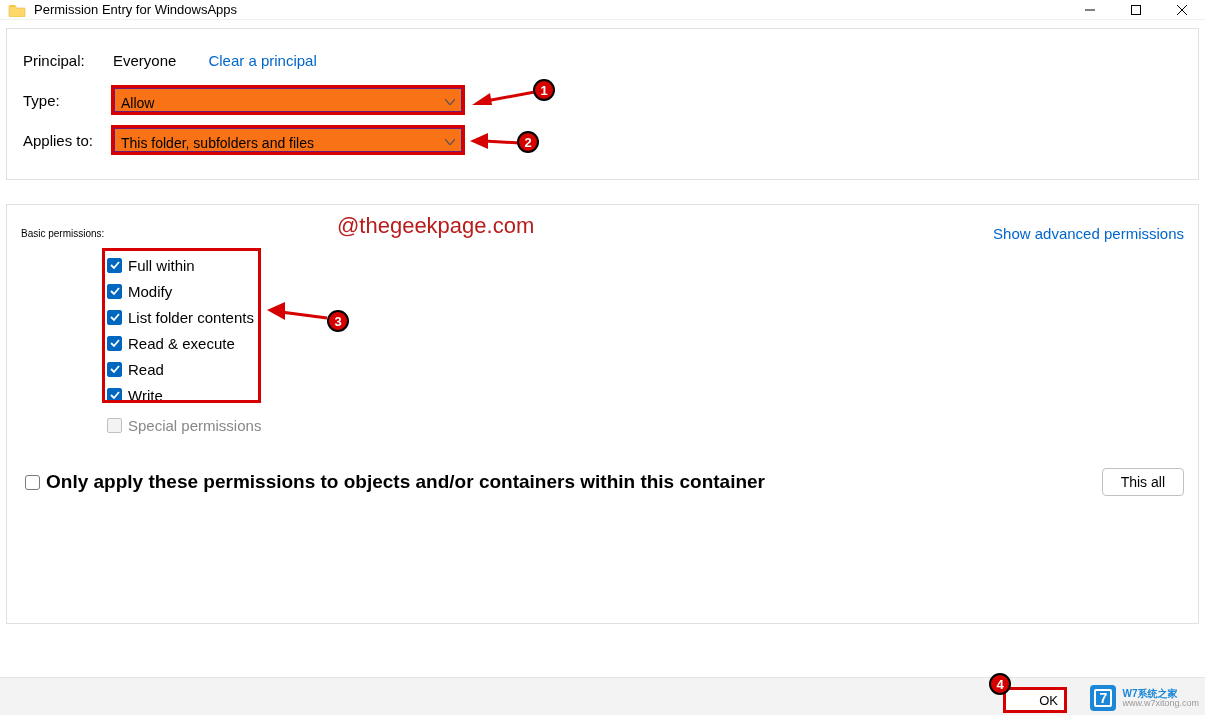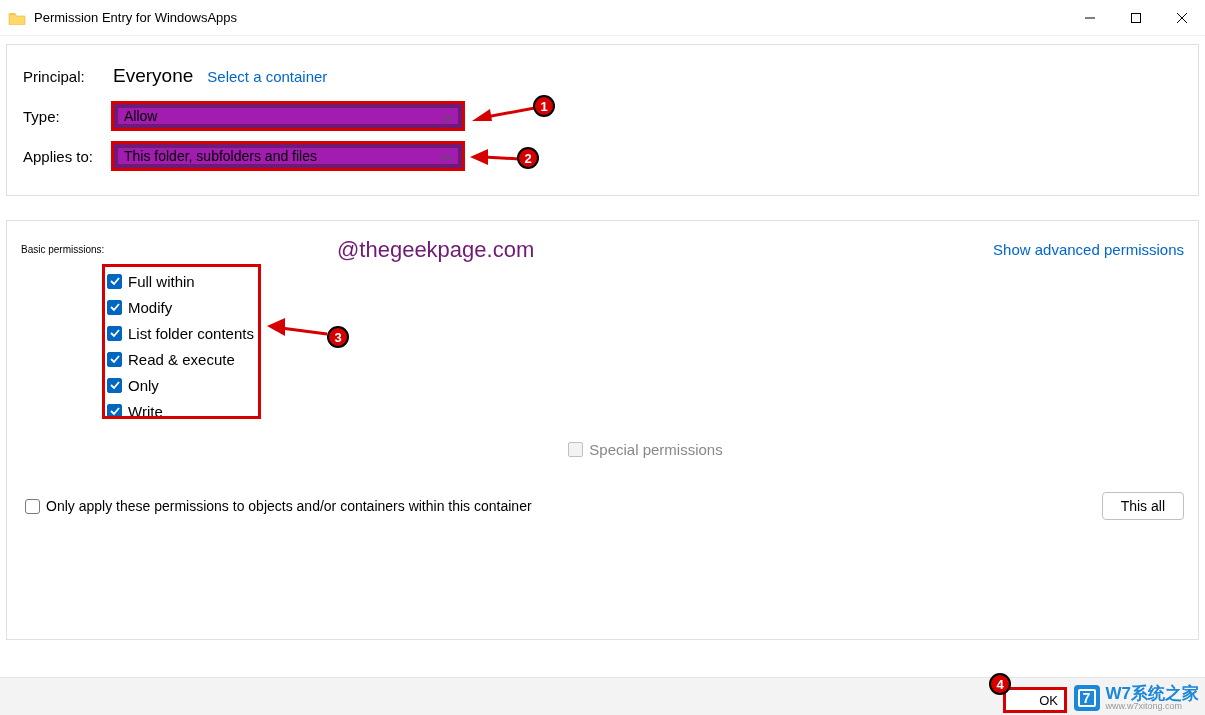--- a/index.html
+++ b/index.html
@@ -1,36 +1,36 @@
 <!DOCTYPE html>
 <html><head>
 <meta charset="utf-8">
 <style>
   * { box-sizing: border-box; font-family: "Segoe UI", Tahoma, sans-serif; }
   html, body { margin:0; padding:0; background:#fff; }
   .window { width:1205px; height:715px; position:relative; background:#fff; }
 
   
-  .titlebar { height:36px; display:flex; align-items:center; padding:0 0 0 8px; border-bottom:1px solid #f0f0f0;}
+  .titlebar { height:20px; display:flex; align-items:center; padding:0 0 0 8px; border-bottom:1px solid #f0f0f0;}
   .titlebar .folder-icon { width:18px; height:14px; margin-right:8px; }
   .titlebar .title { font-size:13px; color:#000; }
   .win-controls { margin-left:auto; display:flex; }
   .win-btn { width:46px; height:36px; display:flex; align-items:center; justify-content:center; color:#333;}
   .win-btn svg { width:10px; height:10px; }
 
   
   .content { padding:8px 6px 0 6px; position:relative; }
   .pane { border:1px solid #e0e0e0; padding:16px 16px 7px 16px; margin-bottom:24px; position:relative;}
 
   .row { display:flex; align-items:center; min-height:30px; margin-bottom:10px;}
   .row-label { width:90px; font-size:15px; color:#000; }
-  .principal-value { font-size:19px; margin-right:14px;}
+  .principal-value { font-size:15px; margin-right:32px;}
   .link { color:#0066cc; font-size:15px; cursor:pointer;}
 
-  .dropdown { width:350px; height:26px; border:5px solid #701a75; padding:0 24px 0 6px; font-size:14px; color:#000; background:#a21caf; position:relative; display:flex; align-items:center;}
+  .dropdown { width:350px; height:26px; border:2px solid #701a75; padding:0 24px 0 6px; font-size:14px; color:#000; background:#f97316; position:relative; display:flex; align-items:flex-end;}
   .dropdown .chev { position:absolute; right:6px; top:50%; transform:translateY(-50%); }
   .dropdown .chev svg { width:10px; height:6px; }
   .red-outline { outline:3px solid #d60000; outline-offset:-1px;}
 
   
   .badge { width:22px; height:22px; border-radius:50%; background:#d60000; border:2px solid #000; color:#fff; font-size:13px; font-weight:bold; display:flex; align-items:center; justify-content:center; position:absolute;}
   .arrow-line { stroke:#d60000; stroke-width:3; fill:none;}
   .arrow-head { fill:#d60000;}
 
   
@@ -42,38 +42,38 @@
   .perm-box-outline { position:absolute; left:-5px; top:-4px; width:159px; height:155px; border:3px solid #d60000; pointer-events:none;}
   .perm-item { display:flex; align-items:center; height:26px; font-size:15px;}
   .chk { width:15px; height:15px; border:1px solid #7a7a7a; border-radius:2px; margin-right:6px; display:flex; align-items:center; justify-content:center; background:#fff;}
   .chk.checked { background:#0067c0; border-color:#0067c0;}
   .chk.checked svg { width:10px; height:10px; }
   .chk.disabled { background:#f3f3f3; border-color:#c0c0c0;}
   .perm-item .lbl { color:#000;}
   .perm-item.disabled .lbl { color:#888;}
 
   
-  .only-apply { display:flex; align-items:center; margin-top:30px; margin-left:4px; font-size:14px;}
+  .only-apply { display:flex; align-items:center; margin-top:30px; margin-left:4px; font-size:19px;font-weight:bold;}
   .btn { border:1px solid #c0c0c0; border-radius:4px; background:#fff; padding:5px 18px; font-size:14px; cursor:pointer;}
 
   
   .footer { position:absolute; bottom:0; left:0; right:0; height:38px; background:#f3f3f3; border-top:1px solid #e5e5e5;}
   .ok-area { position:absolute; right:140px; bottom:4px; }
   .ok-btn { border:1px solid #c0c0c0; background:#fff; width:60px; height:22px; font-size:13px; display:flex; align-items:center; justify-content:flex-end; padding-right:6px;}
   .ok-wrap { position:relative; display:inline-block;}
 
   
-  .watermark { position:absolute; left:330px; top:16px; font-size:22px; color:#701a75; letter-spacing:0px; pointer-events:none;}
+  .watermark { position:absolute; left:330px; top:8px; font-size:22px; color:#b91c1c; letter-spacing:0px; pointer-events:none;}
 
   
   .brand { position:absolute; right:6px; bottom:4px; display:flex; align-items:center; gap:6px;}
   .brand-logo { width:26px; height:26px; border-radius:4px; background:#1a87d8; display:flex; align-items:center; justify-content:center;}
   .brand-logo .seven { color:#fff; font-weight:bold; font-size:14px; border:2px solid #fff; width:18px; height:18px; display:flex; align-items:center; justify-content:center; border-radius:2px;}
   .brand-text { display:flex; flex-direction:column; line-height:1;}
-  .brand-main { font-size:17px; font-weight:bold; color:#1a87d8;}
+  .brand-main { font-size:10px; font-weight:bold; color:#1a87d8;}
   .brand-sub { font-size:9px; color:#999;}
 
   
   .overlay { position:absolute; pointer-events:none;}
 </style>
 </head>
 <body>
 
 <div class="window">
 
@@ -104,21 +104,21 @@
         </div>
     </div>
   </div>
 
   <div class="content">
 
     <div class="pane" style="padding-bottom:24px;">
       <div class="row">
         <div class="row-label">Principal:</div>
         <span class="principal-value">Everyone</span>
-        <span class="link">Select a container</span>
+        <span class="link">Clear a principal</span>
       </div>
 
       <div class="row" style="margin-top:6px; position:relative;">
         <div class="row-label">Type:</div>
         <div class="dropdown red-outline">
           <span>Allow</span>
           <span class="chev"><svg viewBox="0 0 10 6">
                 <path d="M0 0 L5 6 L10 0" fill="none" stroke="#555" stroke-width="1.2"></path>
               </svg></span>
         </div>
@@ -189,31 +189,31 @@
               </svg>
             </span>
           <span class="lbl">Read &amp; execute</span>
         </div>
         <div class="perm-item">
           <span class="chk checked">
               <svg viewBox="0 0 10 10">
                 <polyline points="1,5 4,8 9,2" fill="none" stroke="#fff" stroke-width="1.8"></polyline>
               </svg>
             </span>
-          <span class="lbl">Only</span>
+          <span class="lbl">Read</span>
         </div>
         <div class="perm-item">
           <span class="chk checked">
               <svg viewBox="0 0 10 10">
                 <polyline points="1,5 4,8 9,2" fill="none" stroke="#fff" stroke-width="1.8"></polyline>
               </svg>
             </span>
           <span class="lbl">Write</span>
         </div>
-        <div class="perm-item disabled" style="margin-top:12px;justify-content:center;">
+        <div class="perm-item disabled" style="margin-top:4px;">
           <span class="chk disabled"></span>
           <span class="lbl">Special permissions</span>
         </div>
 
         <svg class="overlay" style="left:158px; top:48px; width:70px; height:30px;">
           <line x1="62" y1="18" x2="16" y2="12" class="arrow-line"></line>
           <polygon points="2,10 20,2 20,20" class="arrow-head"></polygon>
         </svg>
         <div class="badge" style="left:220px; top:58px;">3</div>
       </div>

